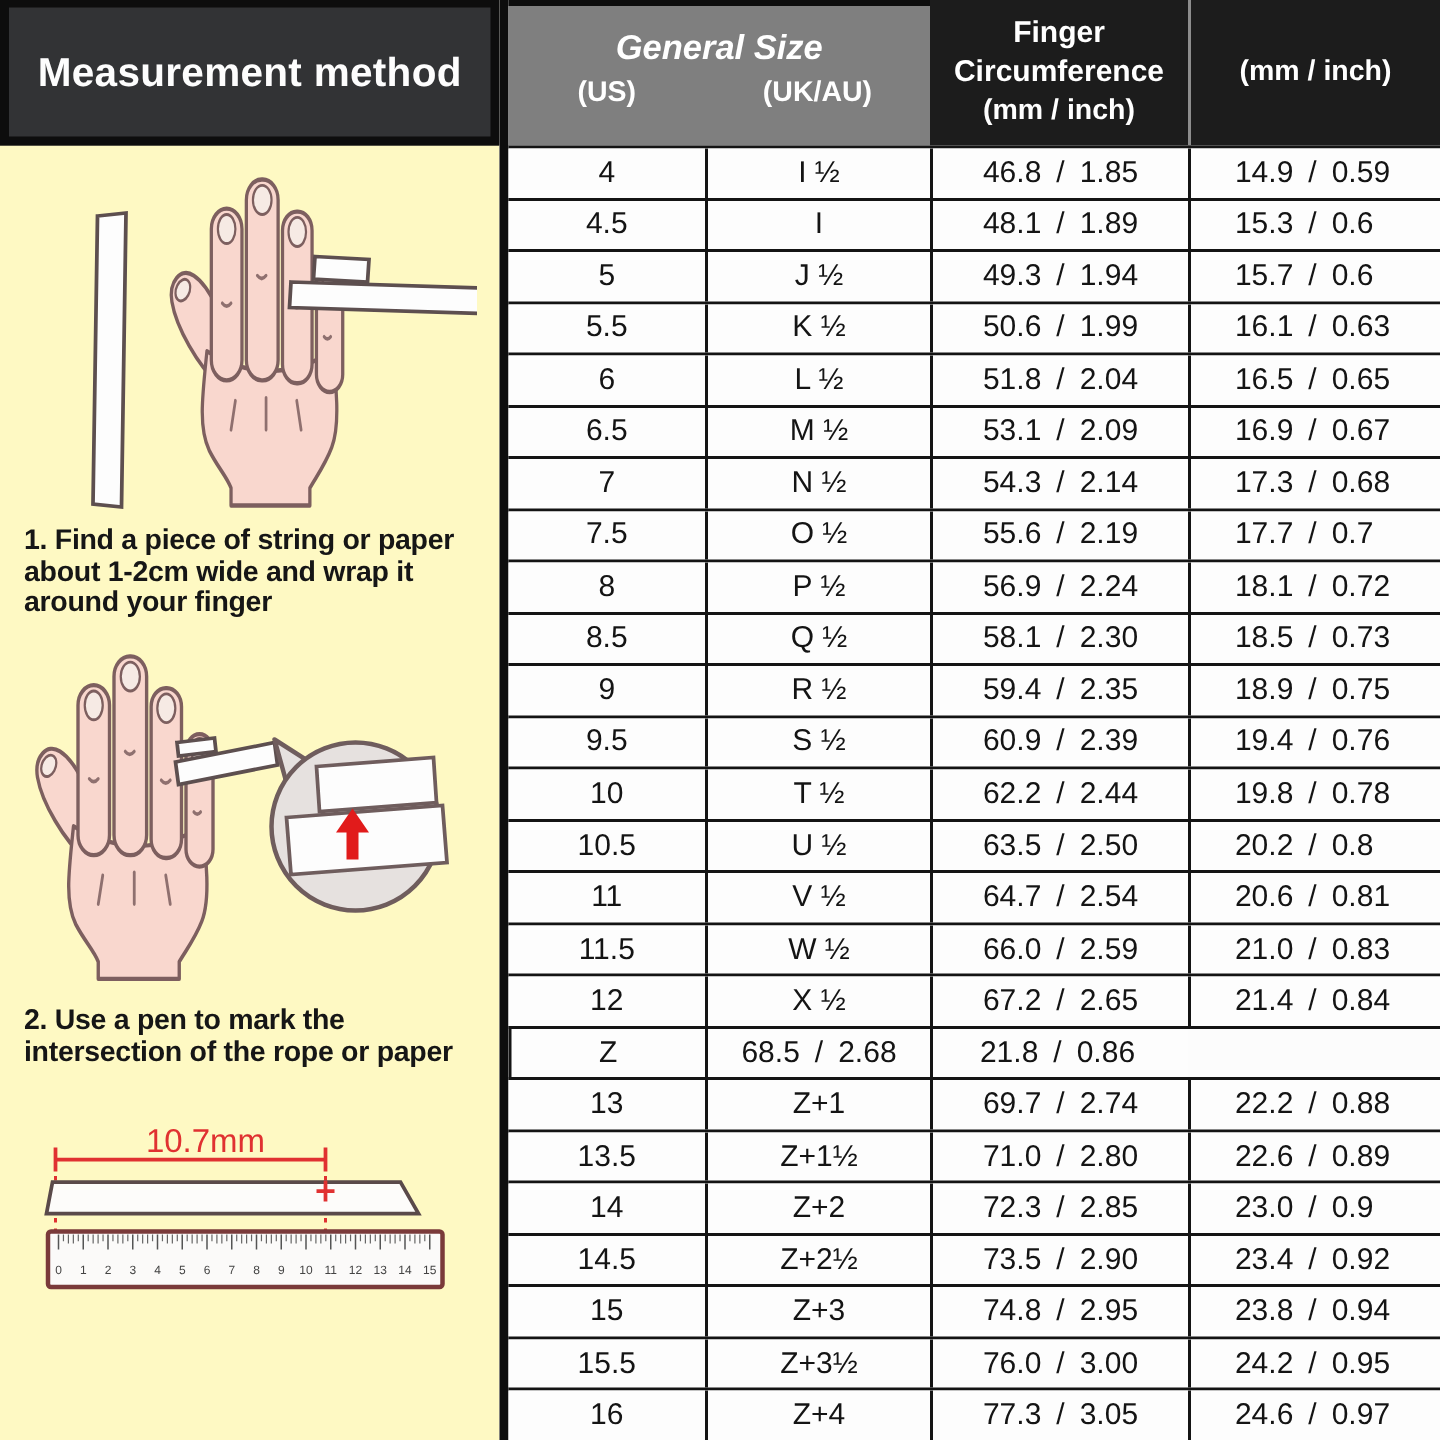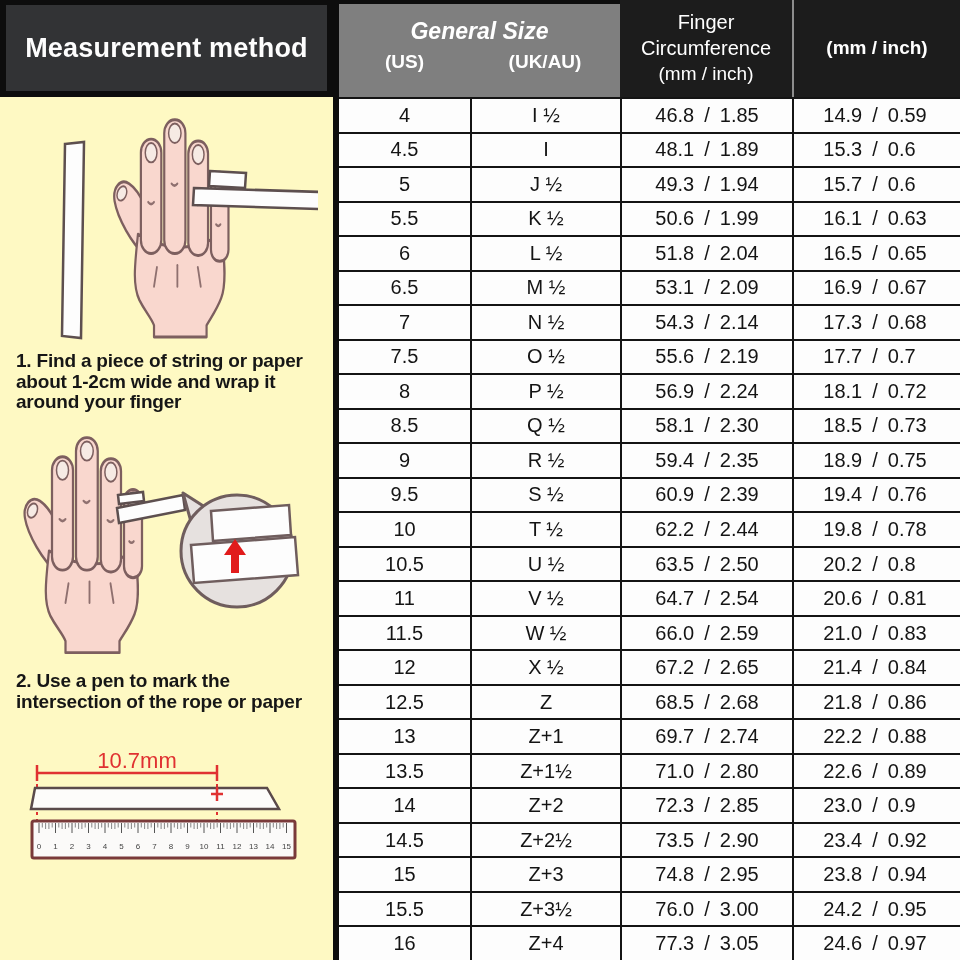--- a/index.html
+++ b/index.html
@@ -33,21 +33,21 @@
     position:absolute; left:333px; top:0; width:627px; height:960px;
     background:#fcfcfc; border-left:6px solid #0d0d0d;
   }
   .thead { display:grid; grid-template-columns:281px 172px 1fr; height:97px; }
   .th { color:#ffffff; text-align:center; }
   .th-general { background:#7f7f7f; border-top:4px solid #0d0d0d; padding-top:14px; }
   .general-title { font-size:23px; font-weight:bold;font-style:italic; }
   .general-sub { display:grid; grid-template-columns:131px 150px; margin-top:6px; }
   .general-sub span { font-size:19px; font-weight:bold; }
   .th-circ { background:#1c1c1c; padding-top:9px; }
-  .th-circ div { font-size:20px; font-weight:normal; line-height:26px; }
+  .th-circ div { font-size:20px; font-weight:bold; line-height:26px; }
   .th-circ .unit { font-size:19px; }
   .th-dia { background:#1c1c1c; border-left:2px solid #8d8d8d; padding-top:35px; }
   .th-dia div { font-size:20px; font-weight:bold; line-height:26px; }
   .th-dia .unit { font-size:19px; }
 
   .tbody { display:grid; grid-template-rows:repeat(25, 1fr); height:863px; }
   .tr { display:grid; grid-template-columns:131px 150px 172px 1fr; border-top:2px solid #141414; }
   .td {
     display:flex; align-items:center; justify-content:center;
     font-size:20px; color:#141414; background:#fdfdfd;
@@ -493,21 +493,20 @@
             <span class="sl">/</span>
             <span class="in">2.65</span>
           </div>
           <div class="td td-dia">
             <span class="mm2">21.4</span>
             <span class="sl">/</span>
             <span class="in2">0.84</span>
           </div>
         </div>
         <div class="tr">
-          <div class="td td-us">12.5</div>
           <div class="td td-uk">Z</div>
           <div class="td td-circ">
             <span class="mm">68.5</span>
             <span class="sl">/</span>
             <span class="in">2.68</span>
           </div>
           <div class="td td-dia">
             <span class="mm2">21.8</span>
             <span class="sl">/</span>
             <span class="in2">0.86</span>

